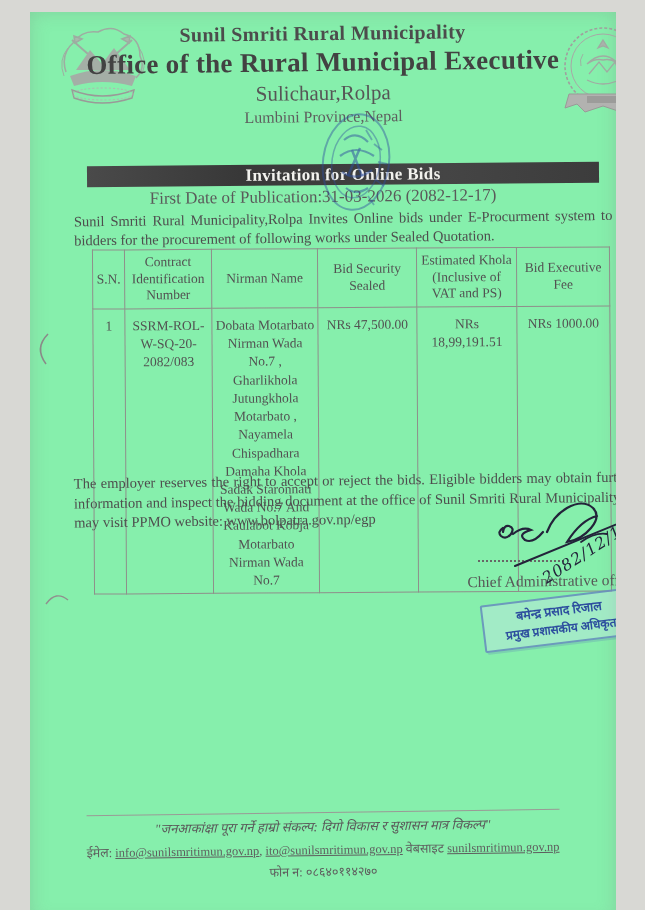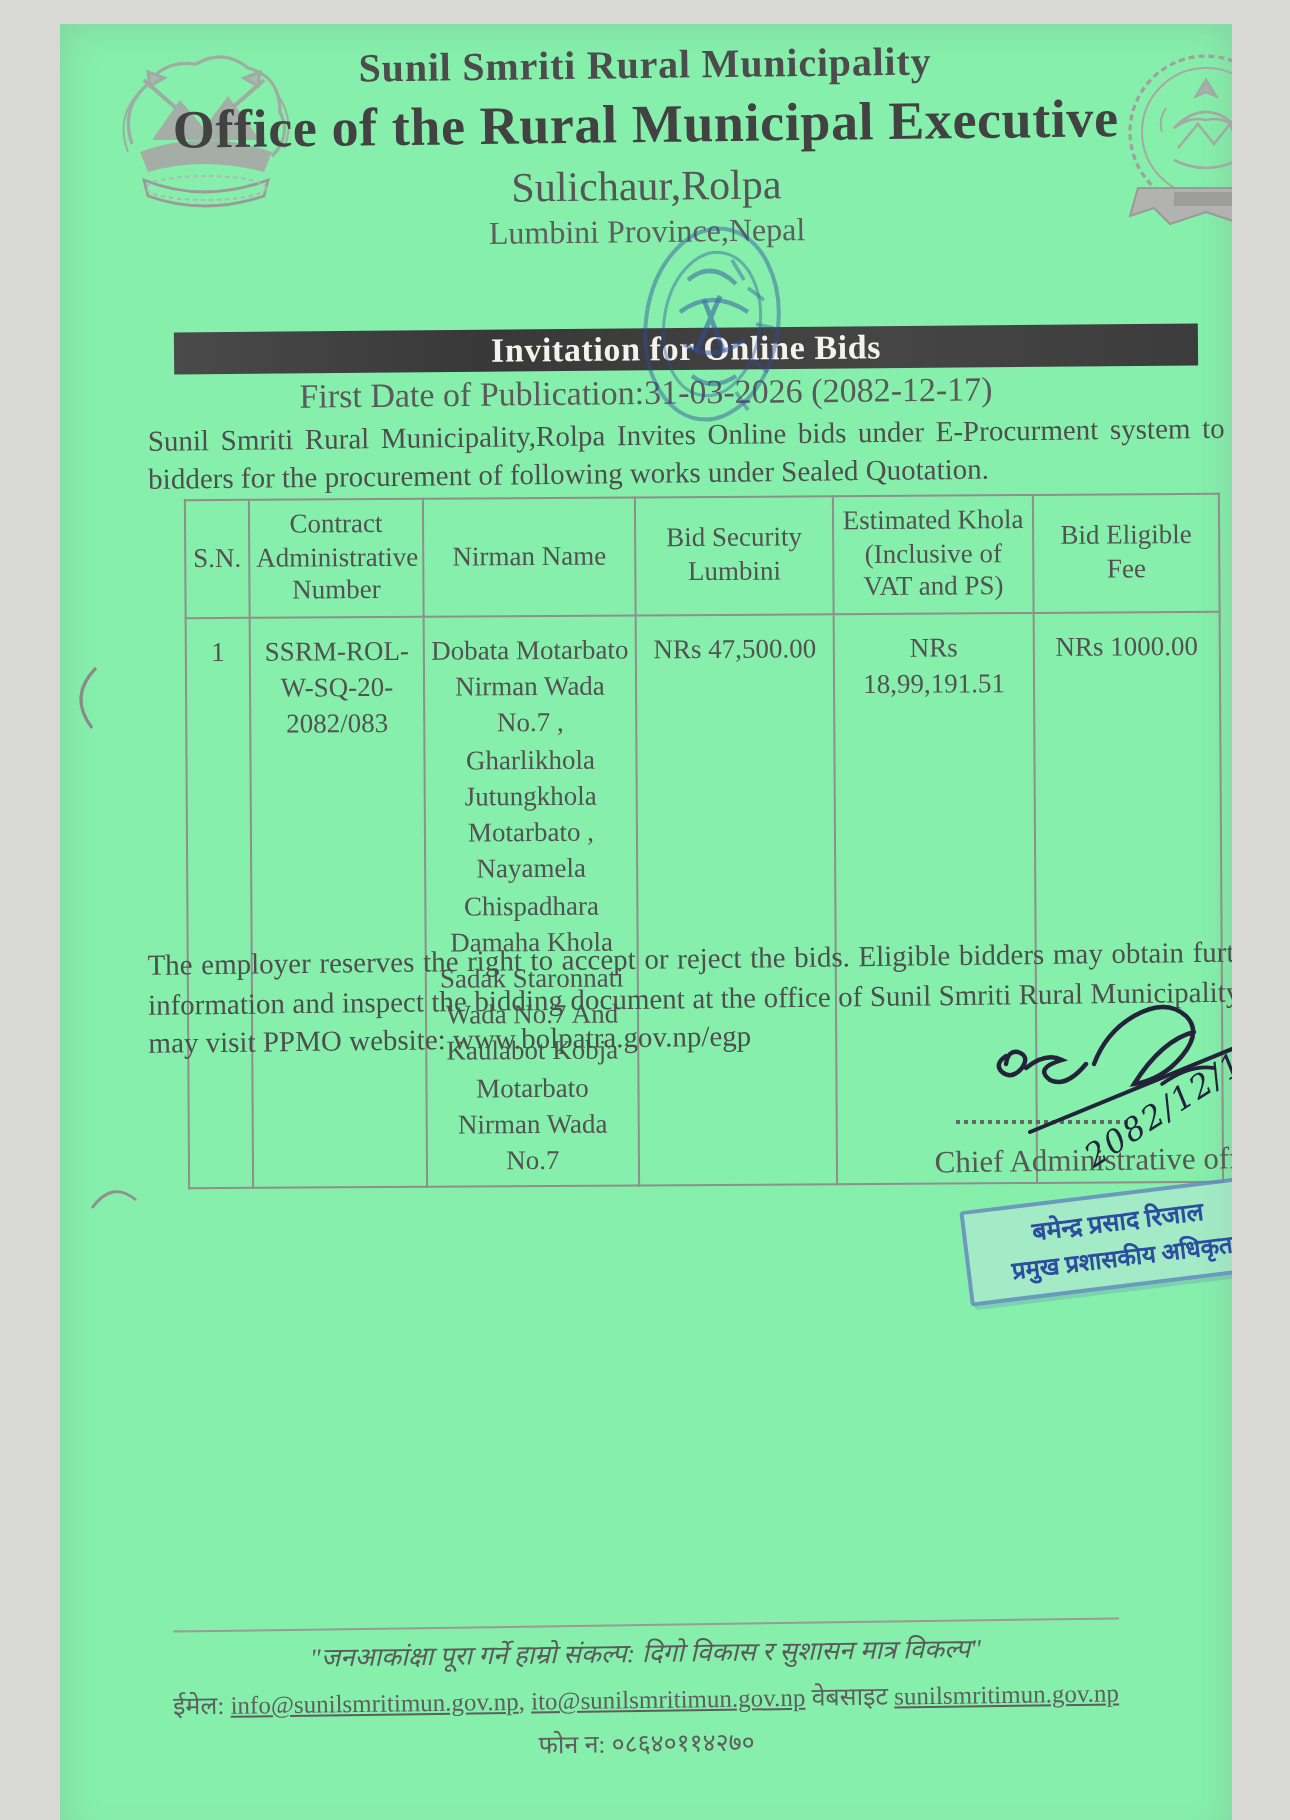--- a/index.html
+++ b/index.html
@@ -142,25 +142,25 @@
       <col class="col-sn">
         <col class="col-cid">
         <col class="col-pn">
       <col class="col-bs">
         <col class="col-ea">
         <col class="col-fee">
     </colgroup>
     <thead>
       <tr>
         <th>S.N.</th>
-        <th>Contract Administrative Number</th>
+        <th>Contract Identification Number</th>
         <th>Nirman Name</th>
-        <th>Bid Security Lumbini</th>
+        <th>Bid Security Sealed</th>
         <th>Estimated Khola (Inclusive of VAT and PS)</th>
-        <th>Bid Eligible Fee</th>
+        <th>Bid Executive Fee</th>
       </tr>
     </thead>
     <tbody>
       <tr>
         <td>1</td>
         <td>SSRM-ROL-W-SQ-20-2082/083</td>
         <td>Dobata Motarbato Nirman Wada No.7 , Gharlikhola Jutungkhola Motarbato , Nayamela Chispadhara Damaha Khola Sadak Staronnati Wada No.7 And Kaulabot Kobja Motarbato  Nirman Wada  No.7</td>
         <td>NRs 47,500.00</td>
         <td>NRs 18,99,191.51</td>
         <td>NRs 1000.00</td>

